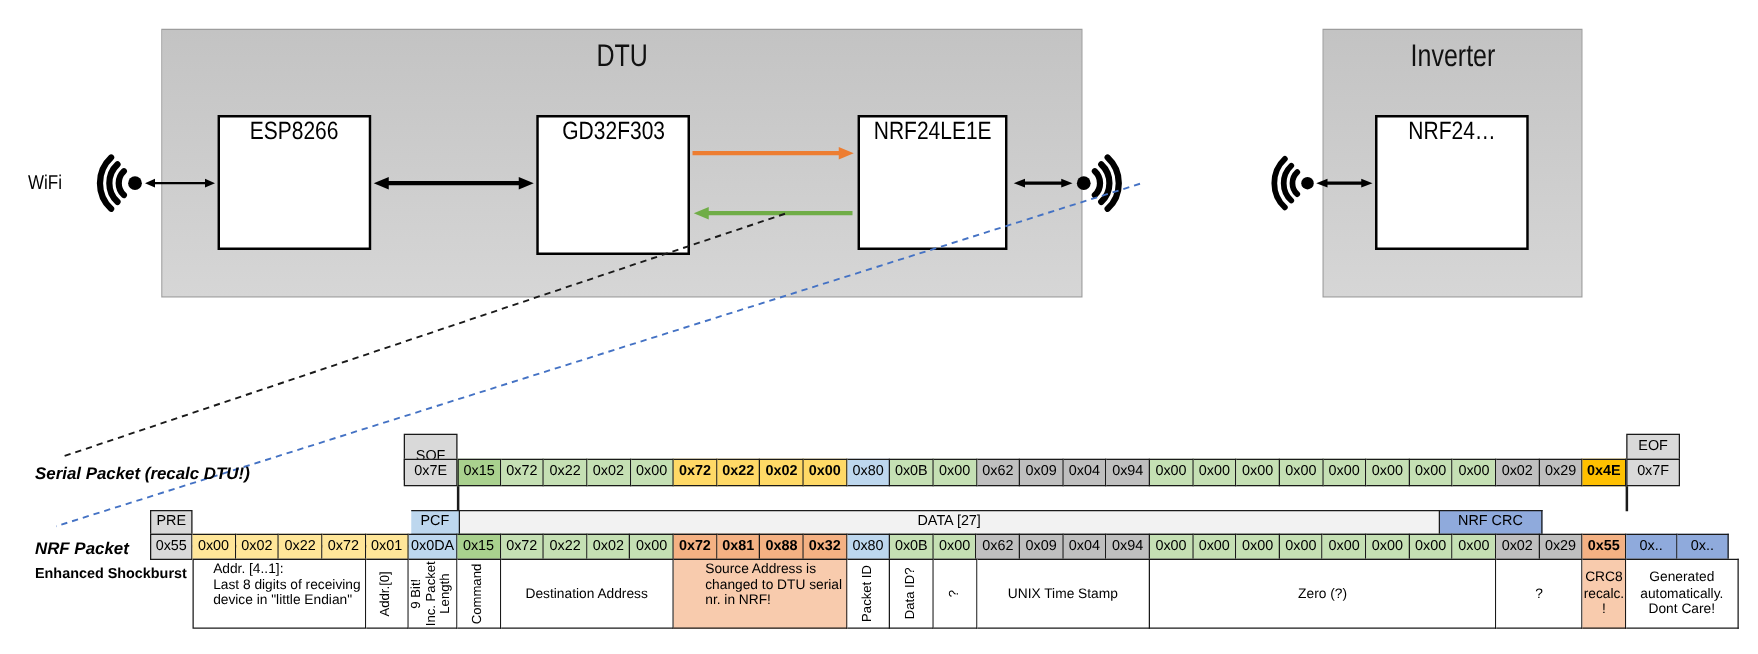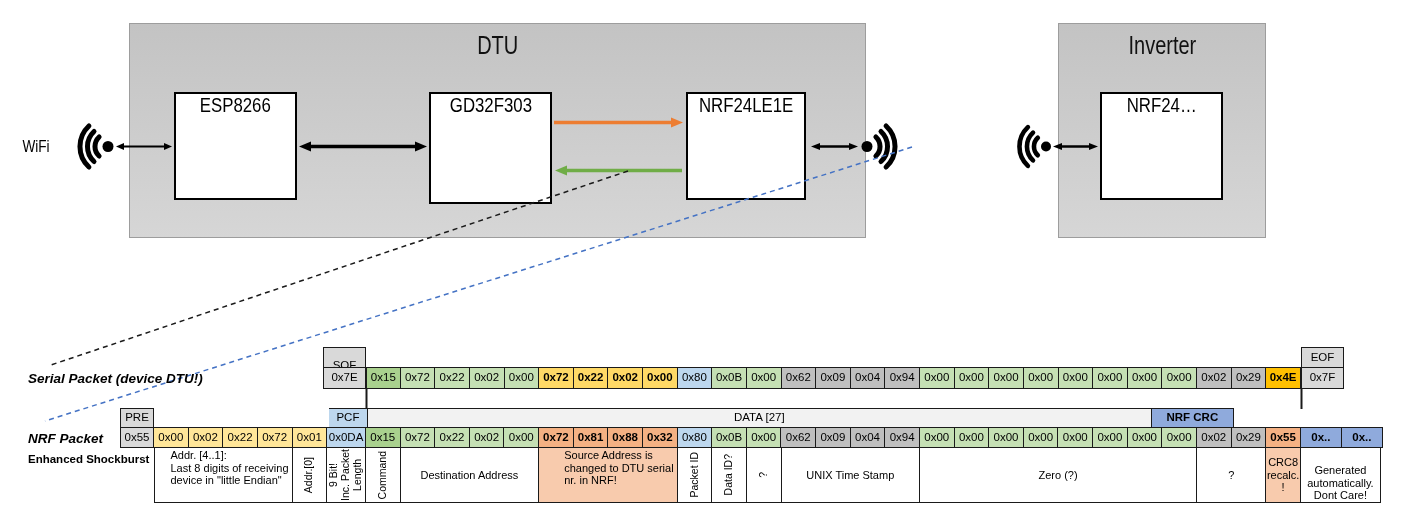--- a/index.html
+++ b/index.html
@@ -25,21 +25,21 @@
   .cell.bold{font-weight:700;}
   .cell .vert{writing-mode:vertical-rl;transform:rotate(180deg);font-size:10.5px;
               line-height:1.12;white-space:pre-line;}
   .cell.ann{font-size:11px;}
   .cell.left{align-items:flex-start;justify-content:flex-end;text-align:left;padding:1px 3px;}
   .hdr .cell{font-size:11.5px;}
   .c-gray{background:var(--c-gray);} .c-gray2{background:var(--c-gray2);}
   .c-green{background:var(--c-green);} .c-greendark{background:var(--c-greendark);}
   .c-yellow{background:var(--c-yellow);} .c-gold{background:var(--c-gold);}
   .c-goldDark{background:var(--c-goldDark);} .c-bluelight{background:var(--c-bluelight);}
-  .c-bluemed{background:var(--c-bluemed);font-weight:bold;} .c-salmon{background:var(--c-salmon);}
+  .c-bluemed{background:var(--c-bluemed);} .c-salmon{background:var(--c-salmon);}
   .c-salmonlight{background:var(--c-salmonlight);} .c-datahead{background:var(--c-datahead);}
   .pkt-label{position:absolute;font-weight:700;font-style:italic;font-size:13.5px;white-space:nowrap;}
   .pkt-sublabel{position:absolute;font-weight:600;font-size:11.5px;white-space:nowrap;}
 </style>
 </head>
 <body>
 
 <div class="canvas">
 
   <div class="grayrect" style="left:129px;top:23px;width:737px;height:215px;"></div>
@@ -120,21 +120,21 @@
       <polygon points="1098,146.5 1089,143 1089,150" stroke="none"></polygon>
     </g>
 
     <line x1="628" y1="171" x2="48" y2="366" stroke-dasharray="5,4" stroke-width="1.5" style="stroke:var(--c-blackDash);"></line>
     <line x1="912" y1="147" x2="45" y2="421" stroke-dasharray="5,4" stroke-width="1.5" style="stroke:var(--c-blueDash);"></line>
 
     <line x1="366.5" y1="388" x2="366.5" y2="409" stroke="#1a1a1a" stroke-width="2"></line>
     <line x1="1301.5" y1="388" x2="1301.5" y2="409" stroke="#1a1a1a" stroke-width="2"></line>
   </svg>
 
-  <div class="pkt-label" style="left:28px;top:371px;">Serial Packet (device DTU!)</div>
+  <div class="pkt-label" style="left:28px;top:371px;">Serial Packet (recalc DTU!)</div>
 
   <div class="row hdr" style="left:323px;top:347px;height:37px;">
       <div class="cell c-gray" style="width: 43px;"><span>SOF</span></div>
     </div>
   <div class="row hdr" style="left:1301px;top:347px;height:21px;">
       <div class="cell c-gray" style="width: 43px;"><span>EOF</span></div>
     </div>
 
   <div class="row" style="left:323px;top:367px;height:22px;">
       <div class="cell c-gray" style="width: 43px;"><span>0x7E</span></div>
@@ -235,18 +235,18 @@
 nr. in NRF!</span></div>
       <div class="cell" style="width: 34.63px;"><span class="vert">Packet ID</span></div>
       <div class="cell" style="width: 34.63px;"><span class="vert">Data ID?</span></div>
       <div class="cell" style="width: 34.63px;"><span class="vert">?</span></div>
       <div class="cell ann" style="width: 138.52px;"><span>UNIX Time Stamp</span></div>
       <div class="cell ann" style="width: 277.04px;"><span>Zero (?)</span></div>
       <div class="cell ann" style="width: 69.26px;"><span>?</span></div>
       <div class="cell c-salmonlight ann" style="width: 34.63px;"><span>CRC8
 recalc.
 !</span></div>
-      <div class="cell ann" style="width: 80px; align-items: flex-end;"><span>Generated
+      <div class="cell ann" style="width: 90px;"><span>Generated
 automatically.
 Dont Care!</span></div>
     </div>
 
 </div>
 
 </body></html>

